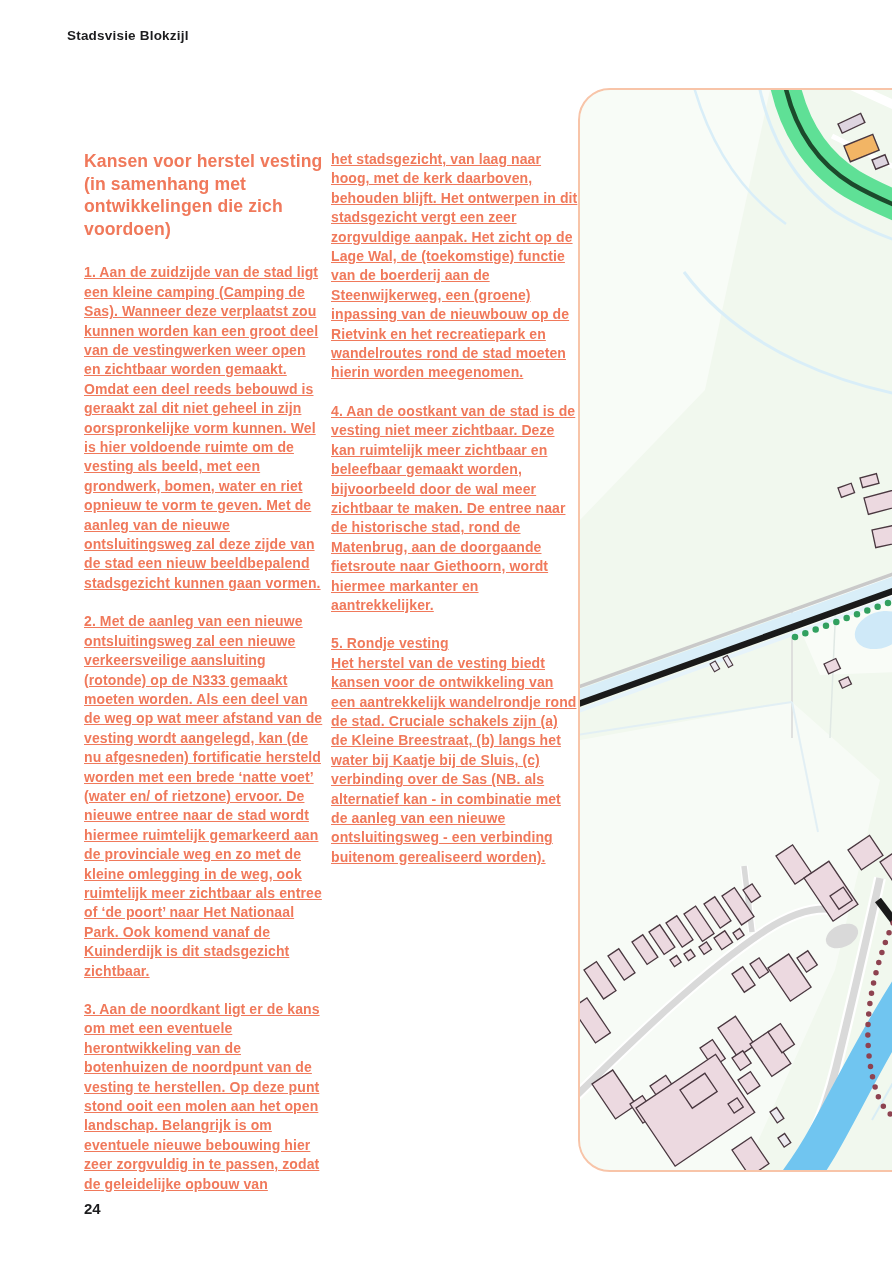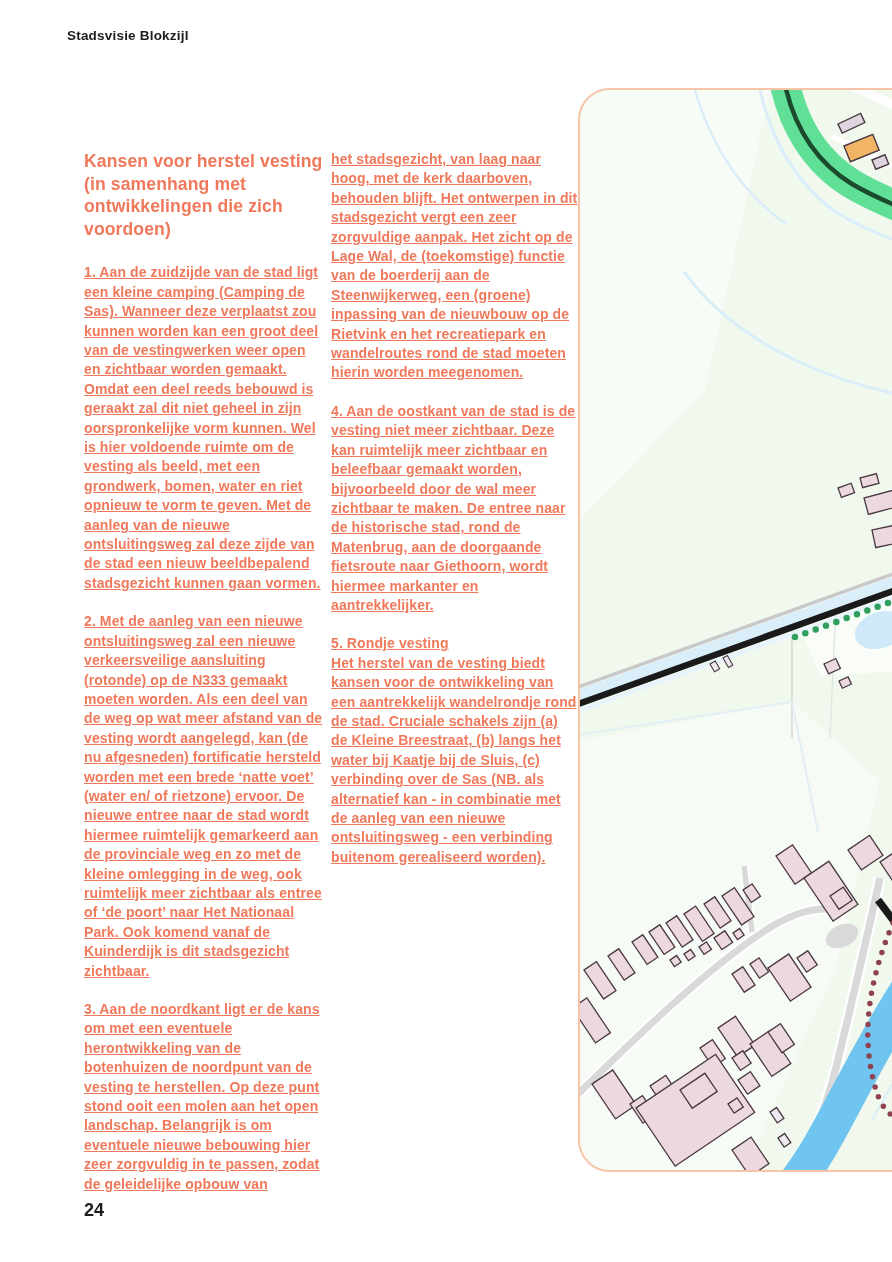--- a/index.html
+++ b/index.html
@@ -8,21 +8,21 @@
     background:#ffffff;
     font-family:"Liberation Sans", sans-serif;
   }
   .page-header{
     position:absolute;left:67px;top:28px;
     font-size:13.5px;font-weight:bold;letter-spacing:.2px;
     color:var(--ink,#1d1d1f);
   }
   .page-number{
     position:absolute;left:84px;top:1200px;
-    font-size:18px;font-weight:bold;
+    font-size:15px;font-weight:bold;
     color:var(--ink,#1d1d1f);
   }
   .col{
     position:absolute;top:150px;
     font-size:14px;line-height:19.4px;font-weight:bold;
     color:var(--body-text,#f0795b);
     letter-spacing:.1px;
   }
   .col-1{left:84px;width:241px;}
   .col-2{left:331px;width:247px;}

